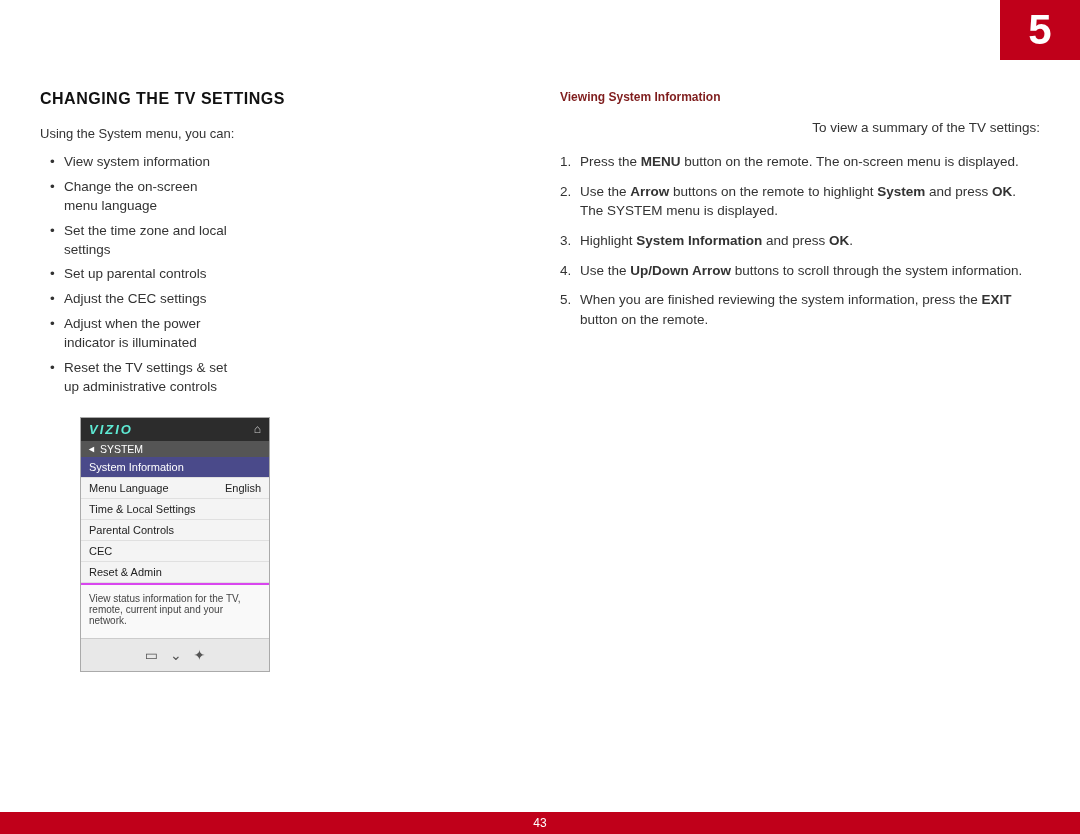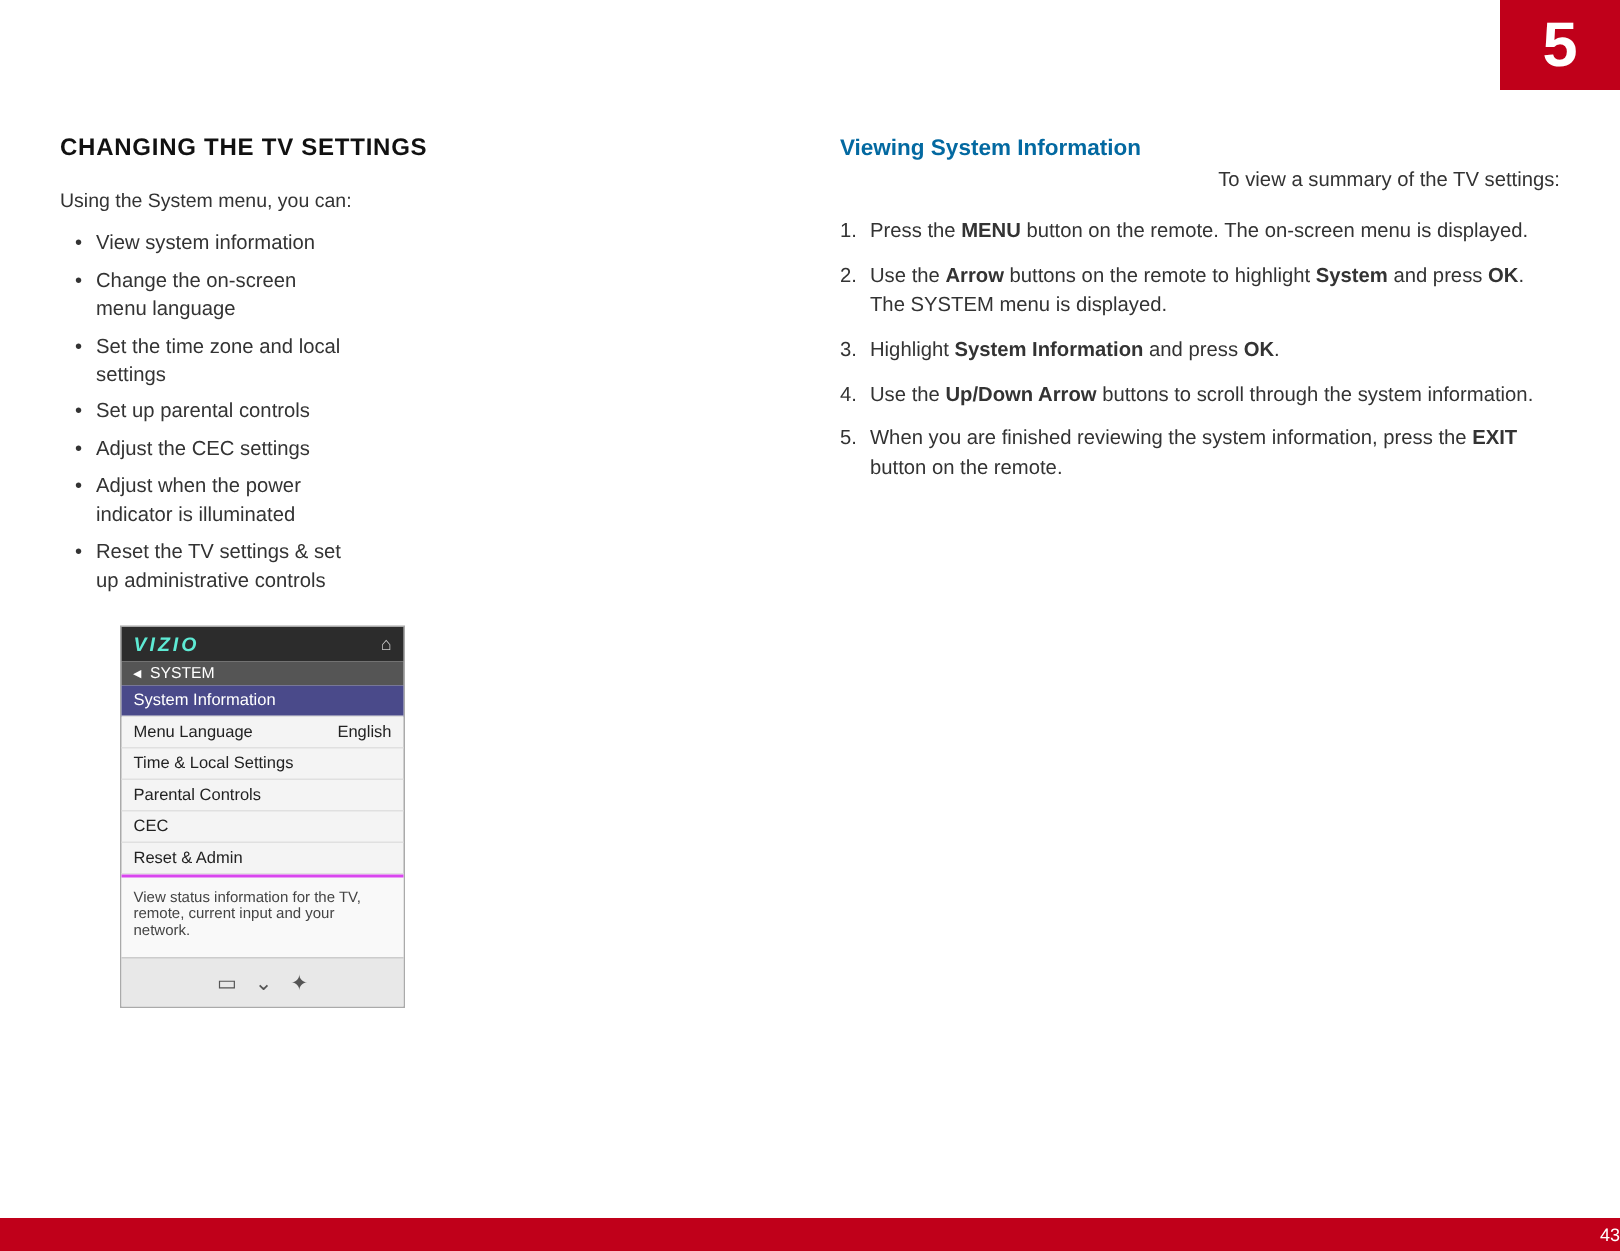--- a/index.html
+++ b/index.html
@@ -33,21 +33,21 @@
     }
 
     
     .bottom-bar {
       position: absolute;
       bottom: 0; left: 0; right: 0;
       height: 22px;
       background: #c0001a;
       display: flex;
       align-items: center;
-      justify-content: flex-end;
+      justify-content: center;
     }
     .bottom-page-num {
       color: #fff;
       font-size: 12px;
     }
 
     
     .content {
       position: absolute;
       top: 60px;
@@ -179,24 +179,24 @@
       color: #555;
     }
 
     
     .right-col {
       width: 50%;
       padding: 30px 10px 20px 20px;
     }
 
     .subsection-title {
-      font-size: 15px;
+      font-size: 12px;
       font-weight: bold;
-      color: #0369a1;
-      margin-bottom: 3px;
+      color: #7f1d1d;
+      margin-bottom: 14px;
     }
 
     .body-text {
       font-size: 13.5px;
       color: #333;
       margin-bottom: 14px;
       line-height: 1.5;
       text-align: right;
     }
 

